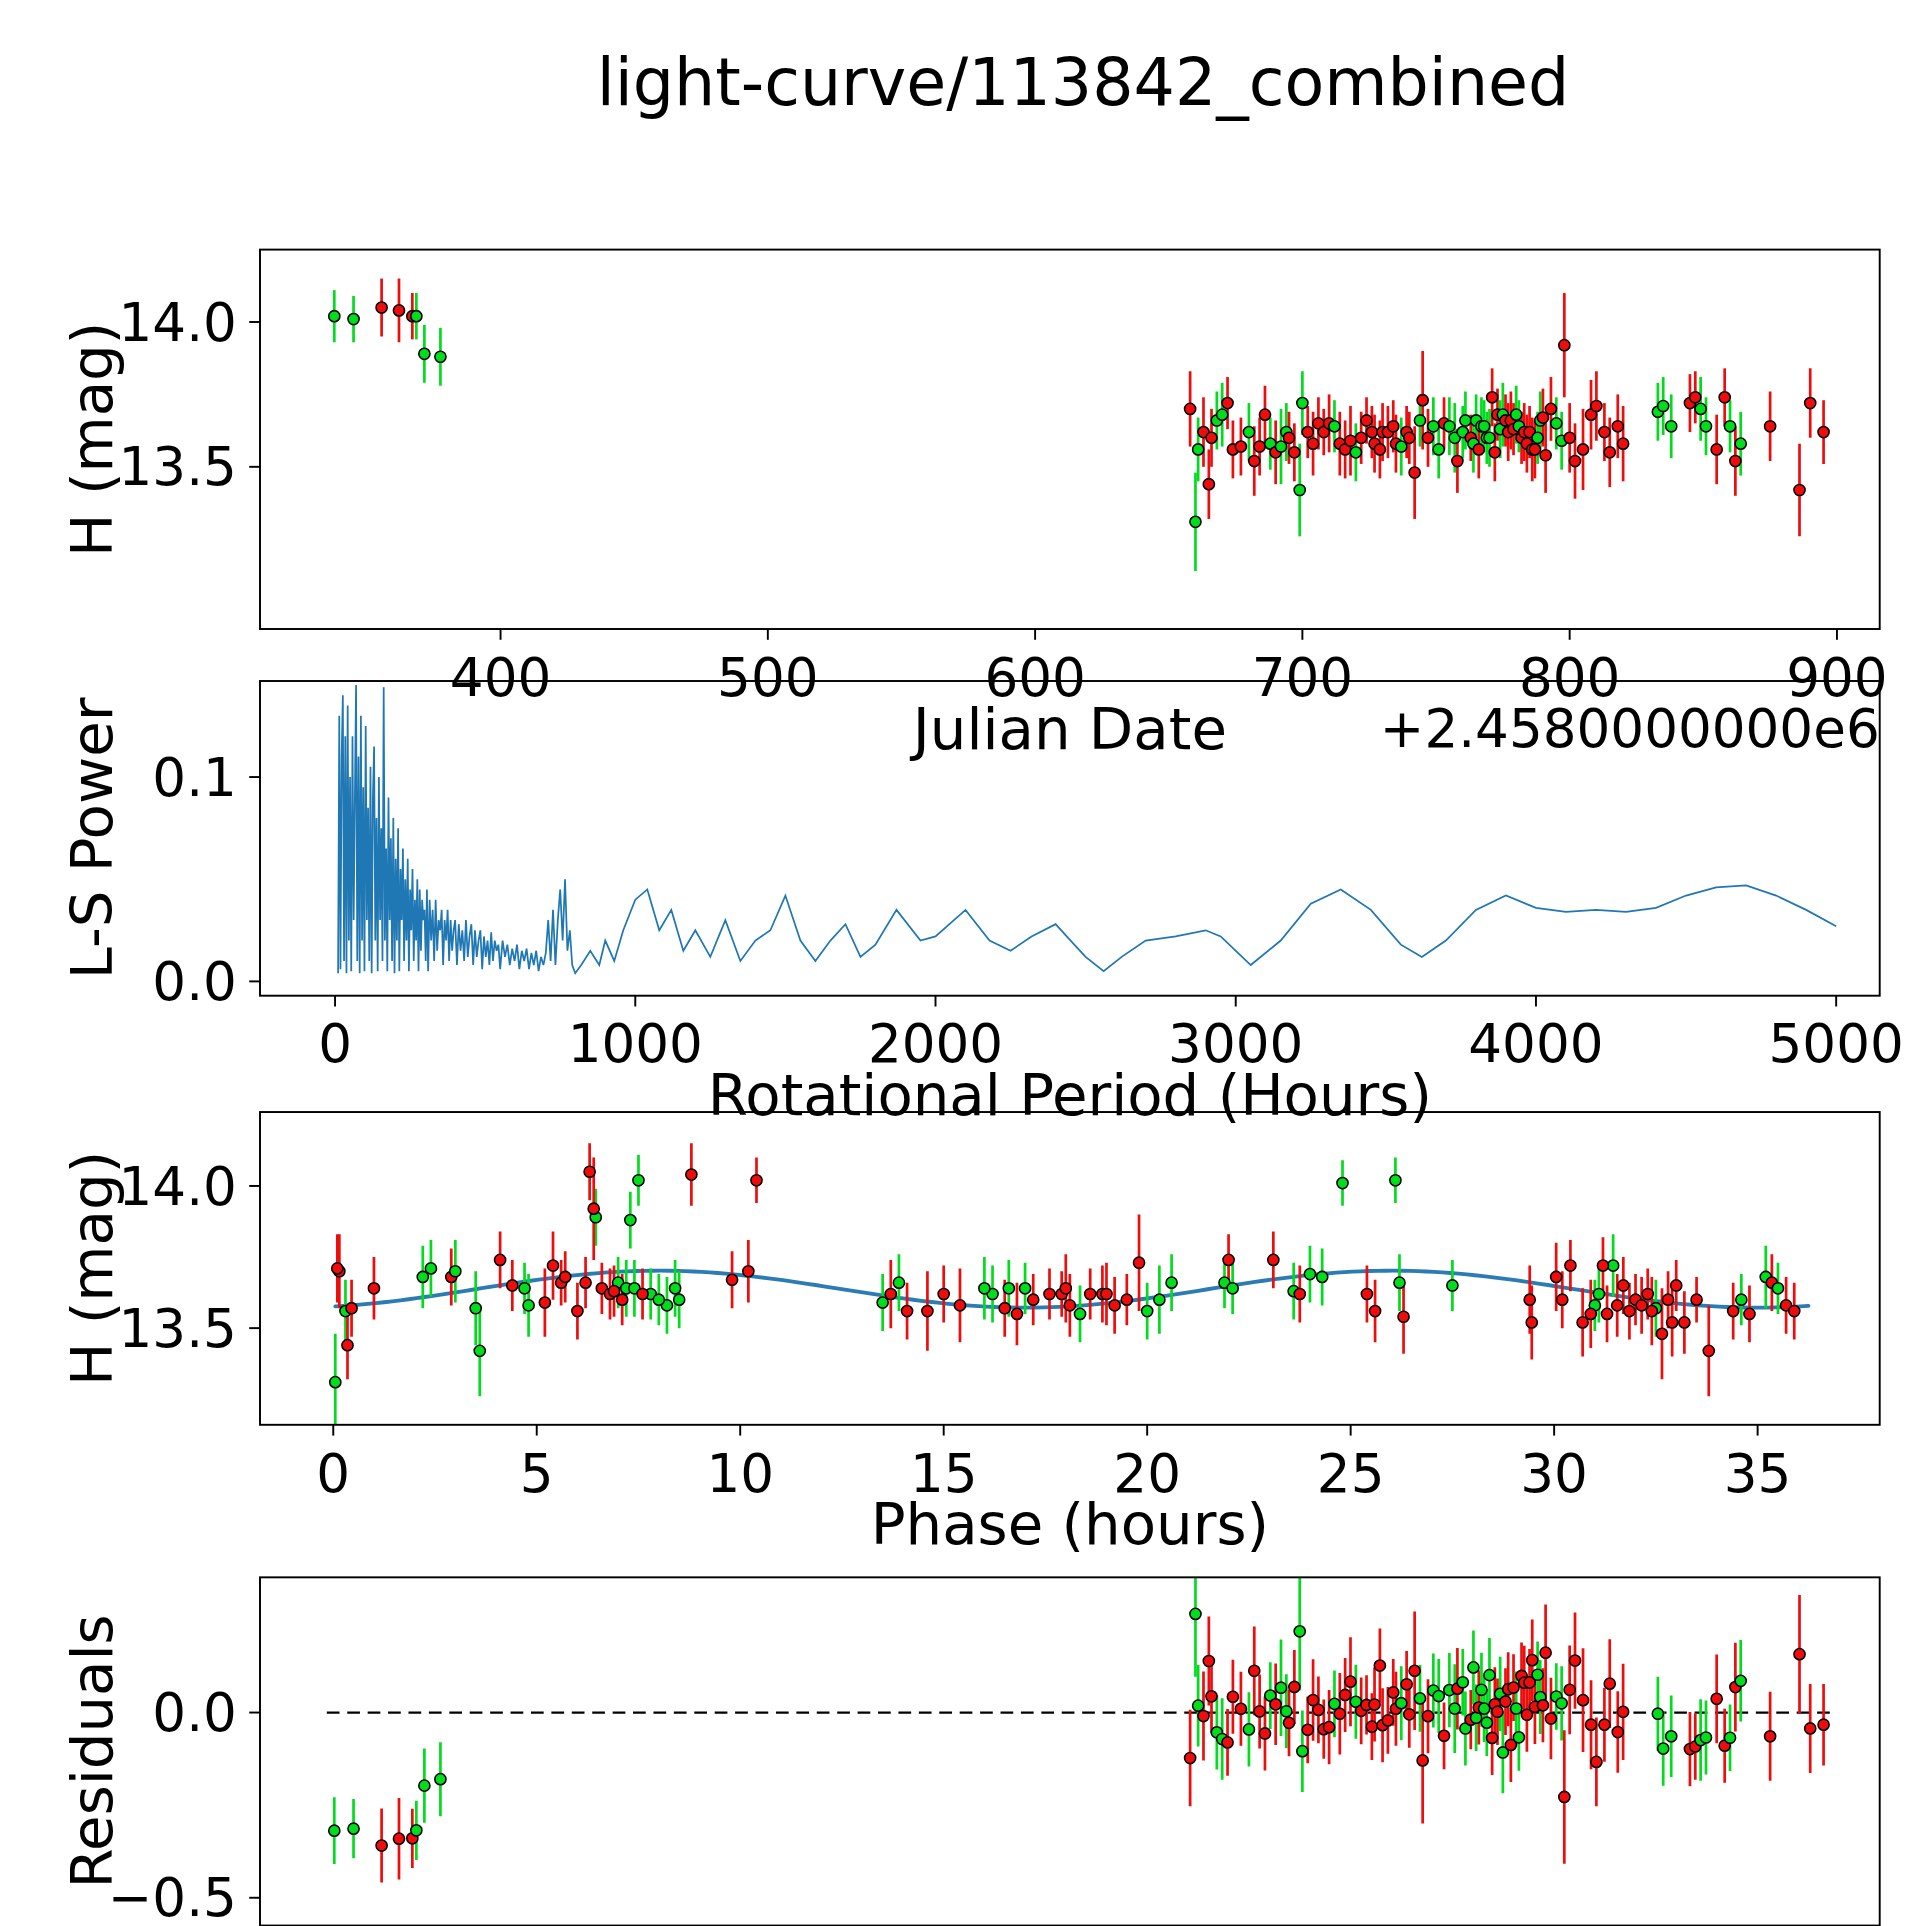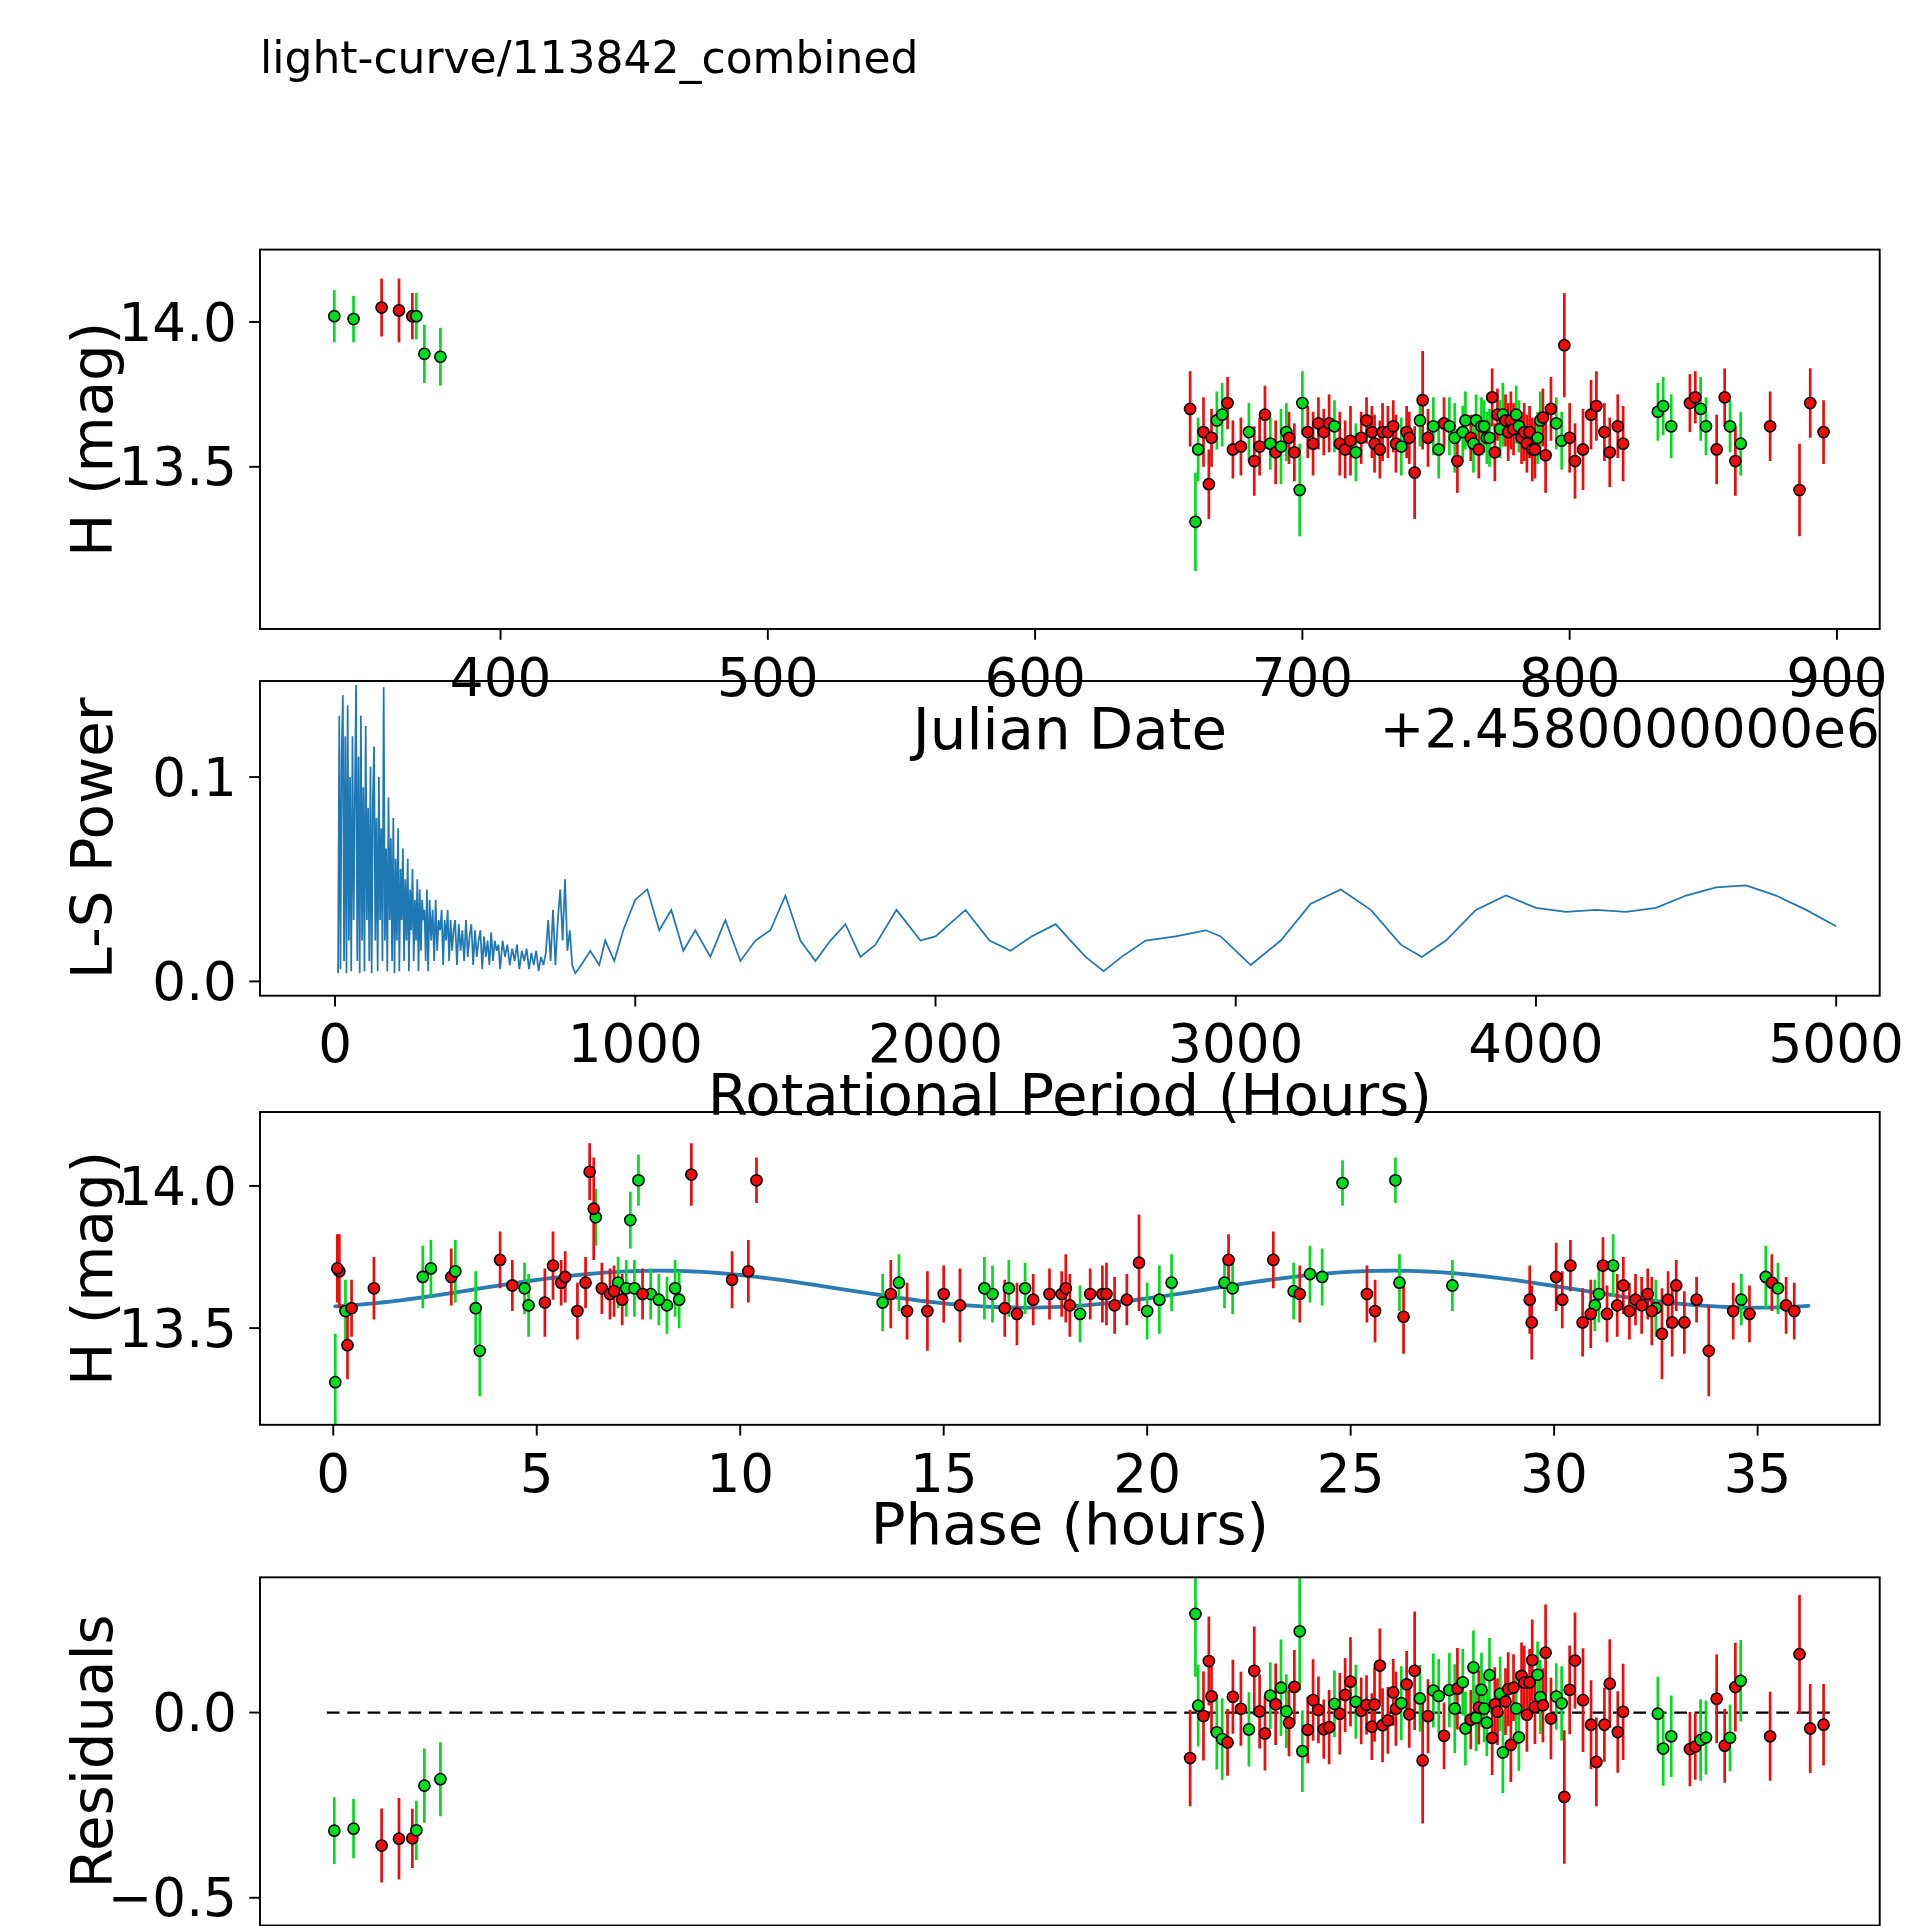--- a/index.html
+++ b/index.html
@@ -7,25 +7,25 @@
     width: 2080px; height: 2080px;
     background: #ffffff;
     overflow: hidden;
     font-family: "DejaVu Sans", "Liberation Sans", sans-serif;
   }
   #figure-wrap { position: absolute; inset: 0; width: 2080px; height: 2080px; }
   #figure-title {
     position: absolute;
     left: 260px; width: 1620px;
     top: 32px;
-    margin: 0;
-    font-size: 44px;
+    margin: 13px;
+    font-size: 65px;
     font-weight: normal;
     color: #000000;
-    text-align: left;
+    text-align: center;
     letter-spacing: 0px;
   }
   #chart-svg { position: absolute; left: 0; top: 0; }
   text { fill: #000000; }
 </style>
 </head>
 <body>
 
 <div id="figure-wrap">
   <h1 id="figure-title">light-curve/113842_combined</h1>

